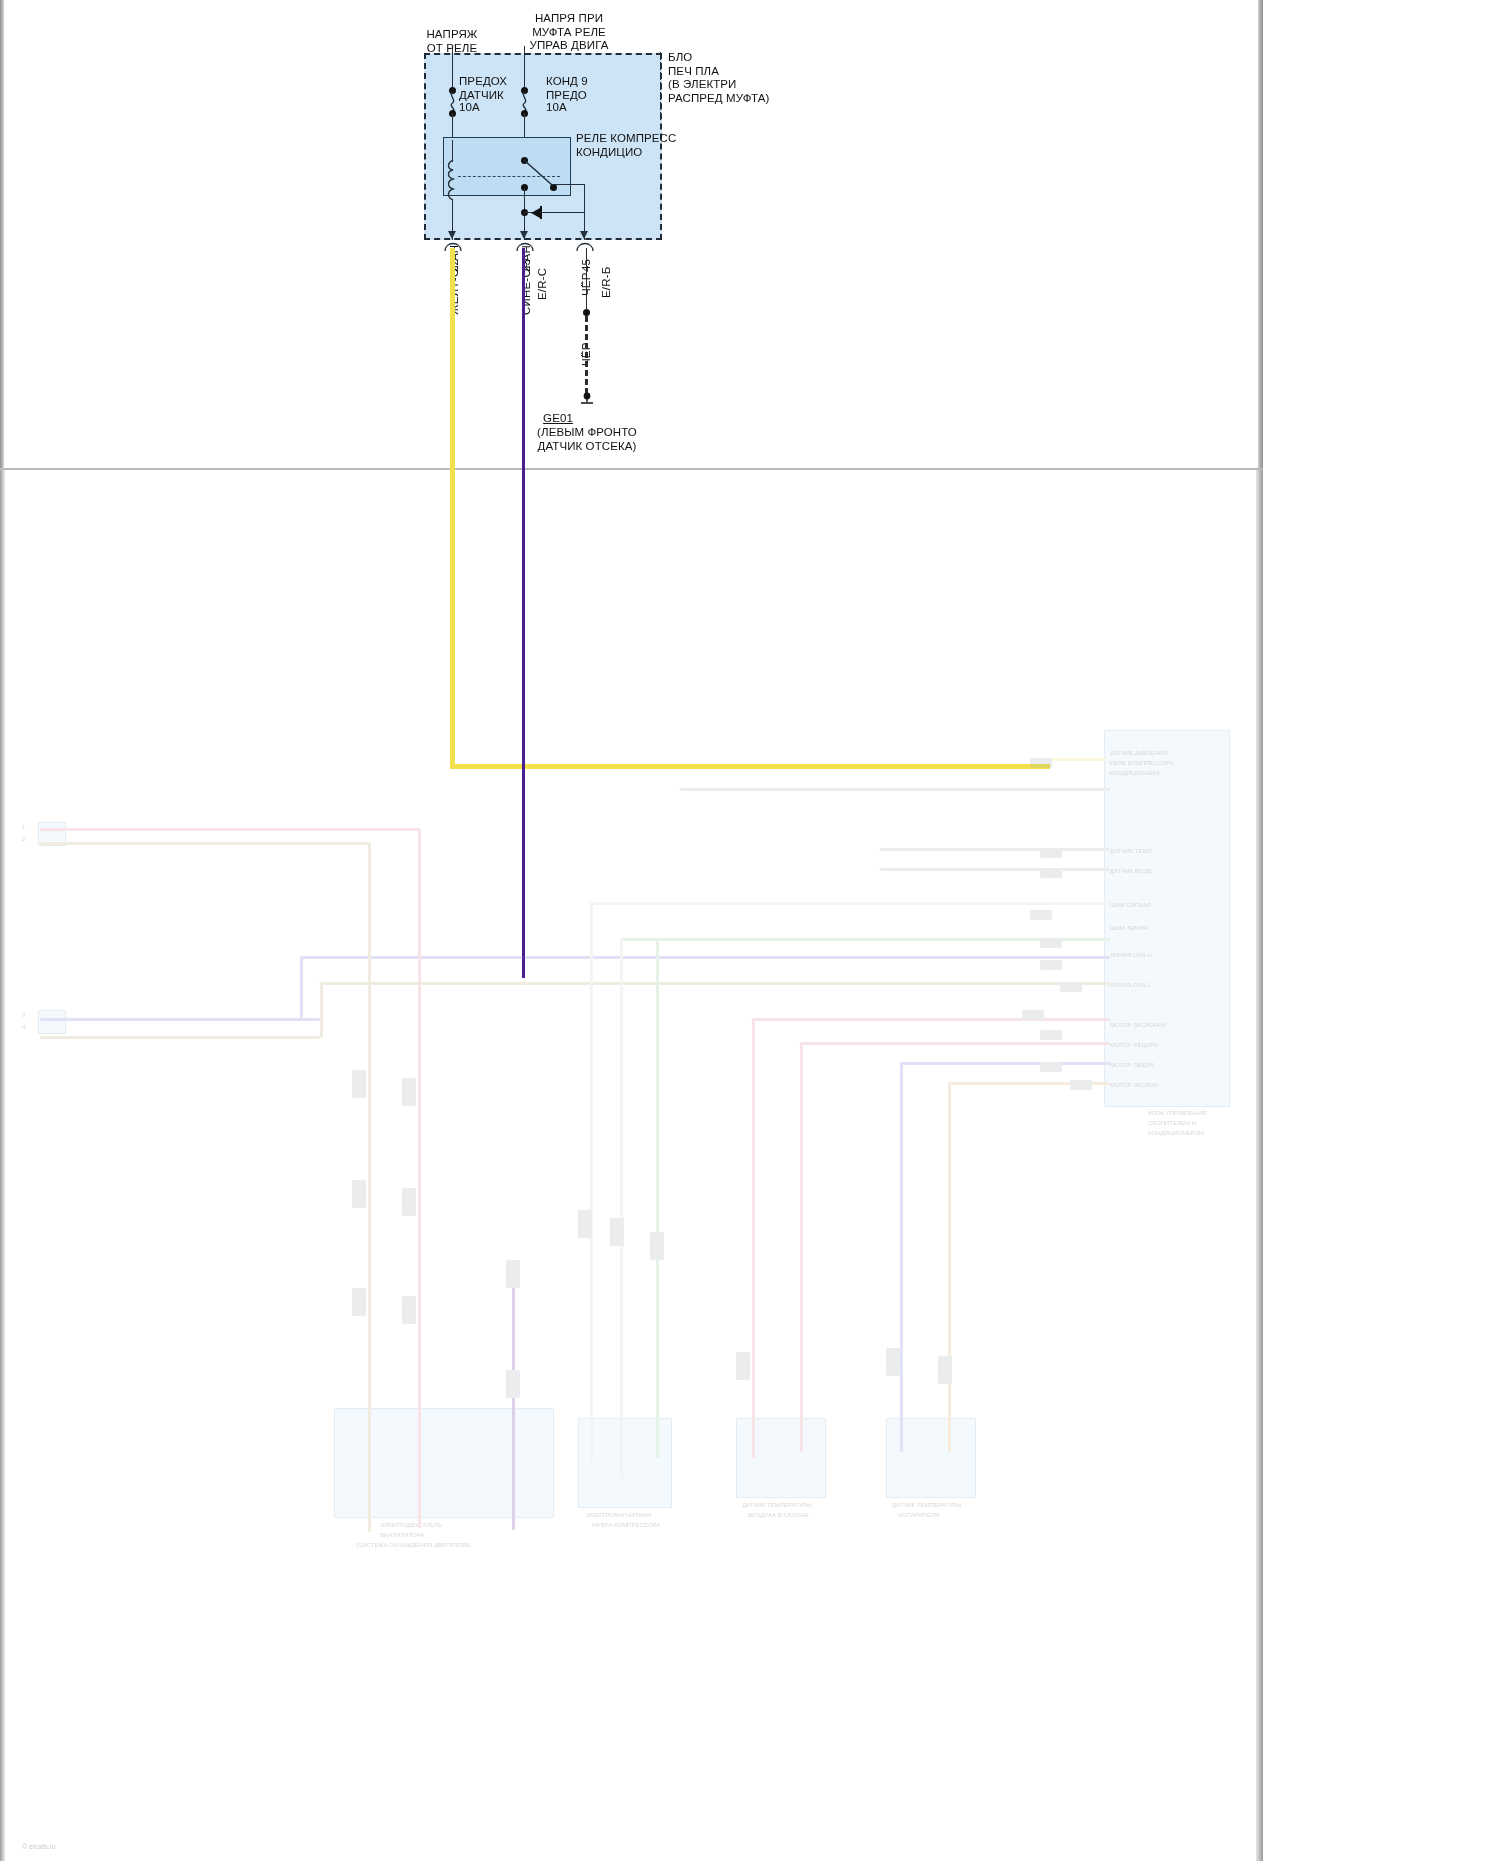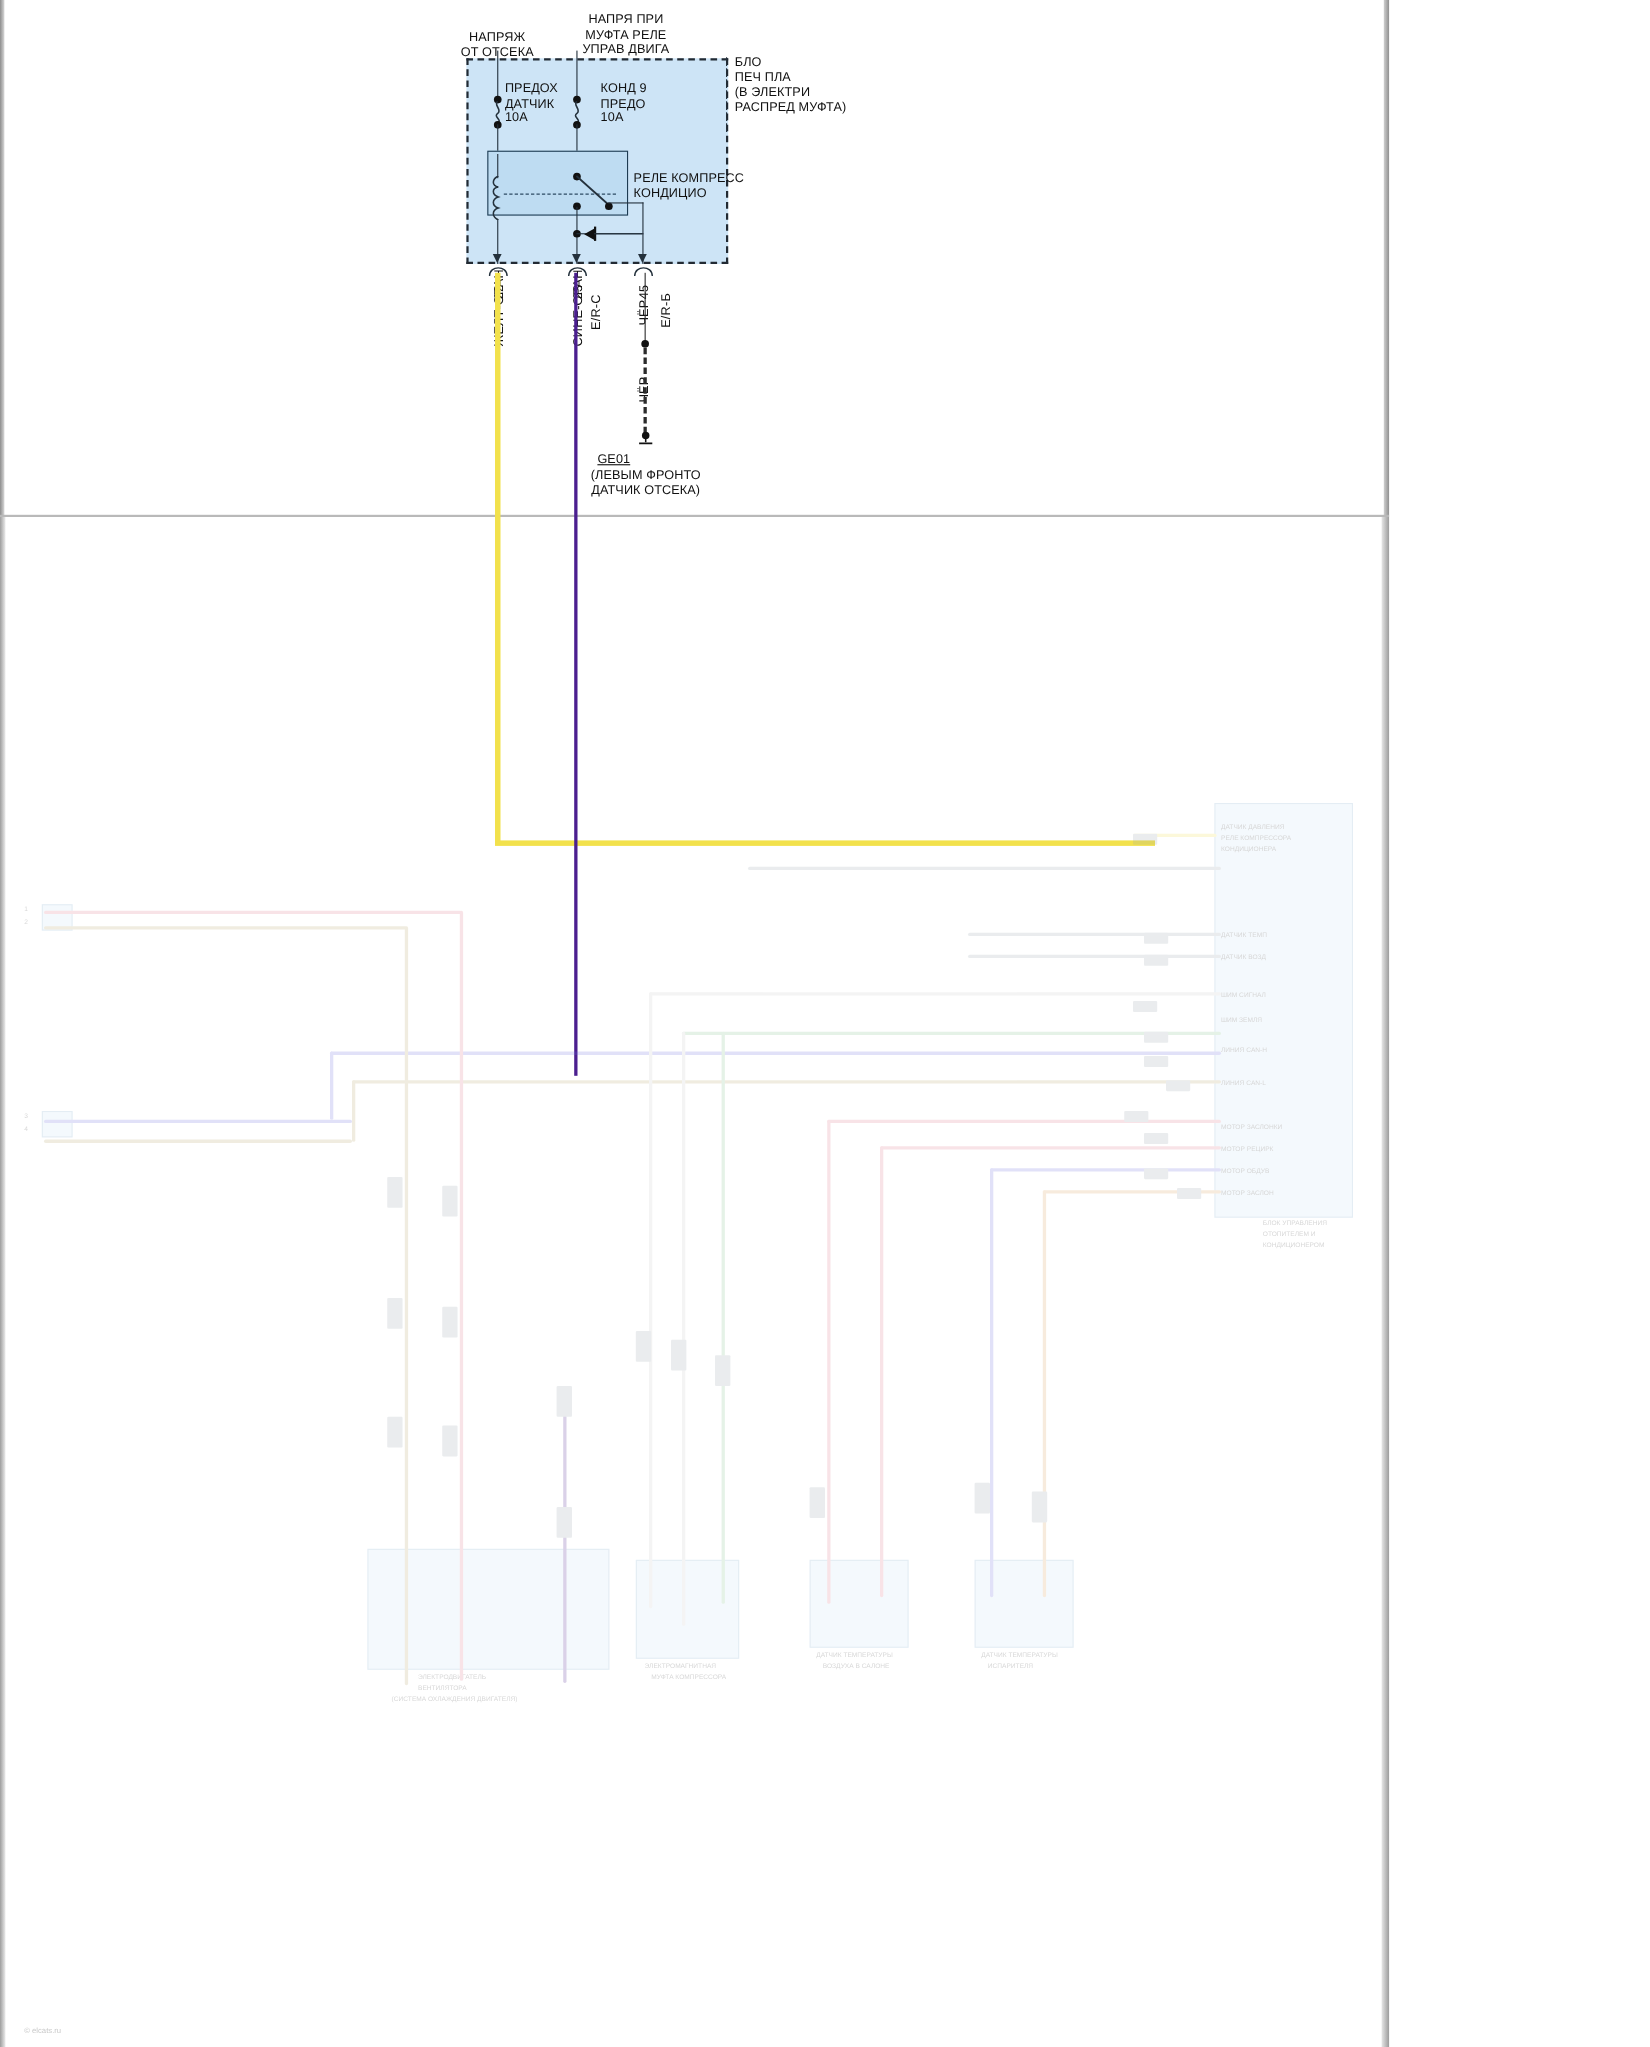--- a/index.html
+++ b/index.html
@@ -59,21 +59,21 @@
 <div id="page">
 
   <div class="frame-left"></div>
   <div class="frame-right"></div>
   <div class="frame-left2"></div>
   <div class="frame-right2"></div>
   <div class="band-sep"></div>
   <div class="outer-right"></div>
 
   <div class="lbl c" style="left:392px;top:28px;width:120px;">НАПРЯЖ
-ОТ ОТСЕКА</div>
+ОТ РЕЛЕ</div>
   <div class="lbl c" style="left:489px;top:12px;width:160px;">НАПРЯ ПРИ
 МУФТА РЕЛЕ
 УПРАВ ДВИГА</div>
 
   <div class="fusebox"></div>
 
   <div class="lbl" style="left:668px;top:51px;width:180px;">БЛО
 ПЕЧ ПЛА
 (В ЭЛЕКТРИ
 РАСПРЕД МУФТА)</div>
@@ -97,21 +97,21 @@
   </svg>
   <div class="dot" style="left:521px;top:110px;"></div>
   <div class="lbl" style="left:546px;top:75px;width:90px;">КОНД 9
 ПРЕДО</div>
   <div class="lbl" style="left:546px;top:101px;">10A</div>
 
   <div class="wire vw" style="left:452px;top:113px;height:27px;"></div>
   <div class="wire vw" style="left:524px;top:113px;height:45px;"></div>
 
   <div class="relaybox"></div>
-  <div class="lbl" style="left:576px;top:132px;width:130px;margin-top:24px;">РЕЛЕ КОМПРЕСС
+  <div class="lbl" style="left:576px;top:132px;width:130px;">РЕЛЕ КОМПРЕСС
 КОНДИЦИО</div>
 
   <div class="wire vw" style="left:452px;top:140px;height:22px;"></div>
   <svg class="coil" style="left:447px;top:160px;" viewBox="0 0 12 40">
     <path d="M6 0 C0 3, 0 9, 6 10 C0 11, 0 17, 6 19 C0 21, 0 27, 6 29 C0 31, 0 37, 6 40" stroke="#24313c" stroke-width="1.4" fill="none"></path>
   </svg>
   <div class="wire vw" style="left:452px;top:199px;height:41px;"></div>
 
   <div class="dashline" style="left:458px;top:176px;width:102px;"></div>
 

